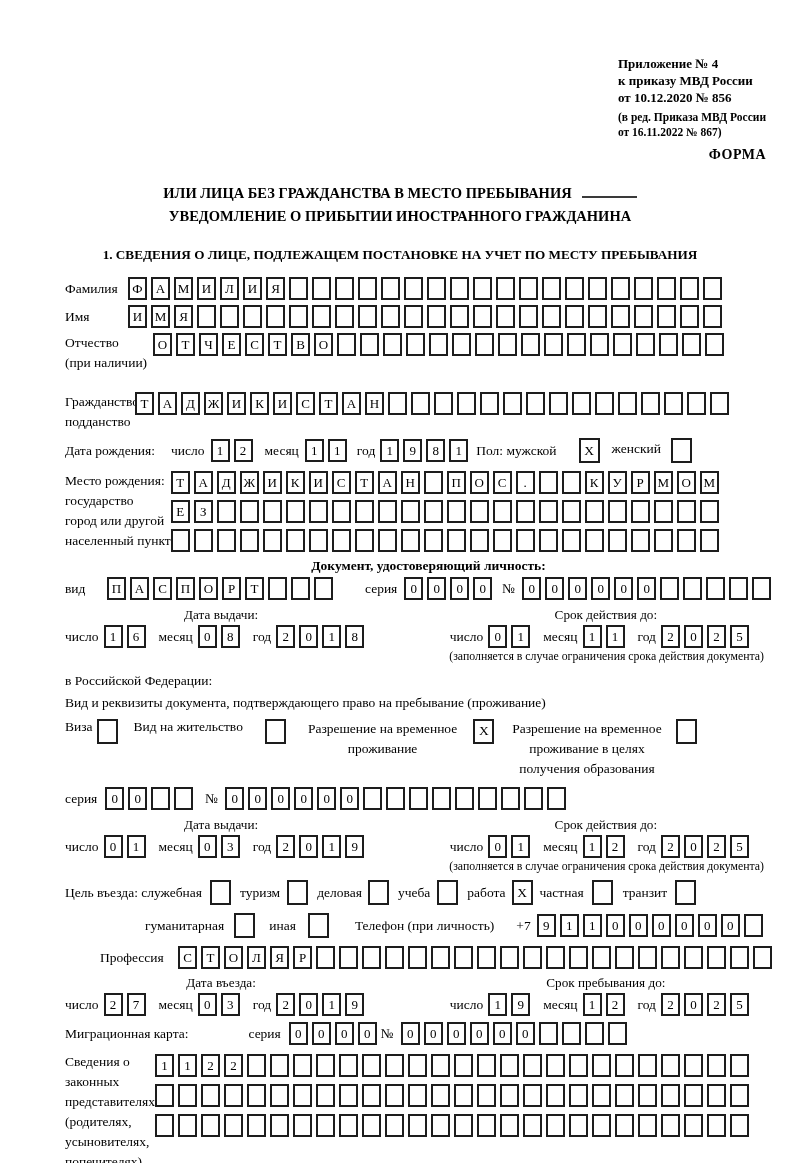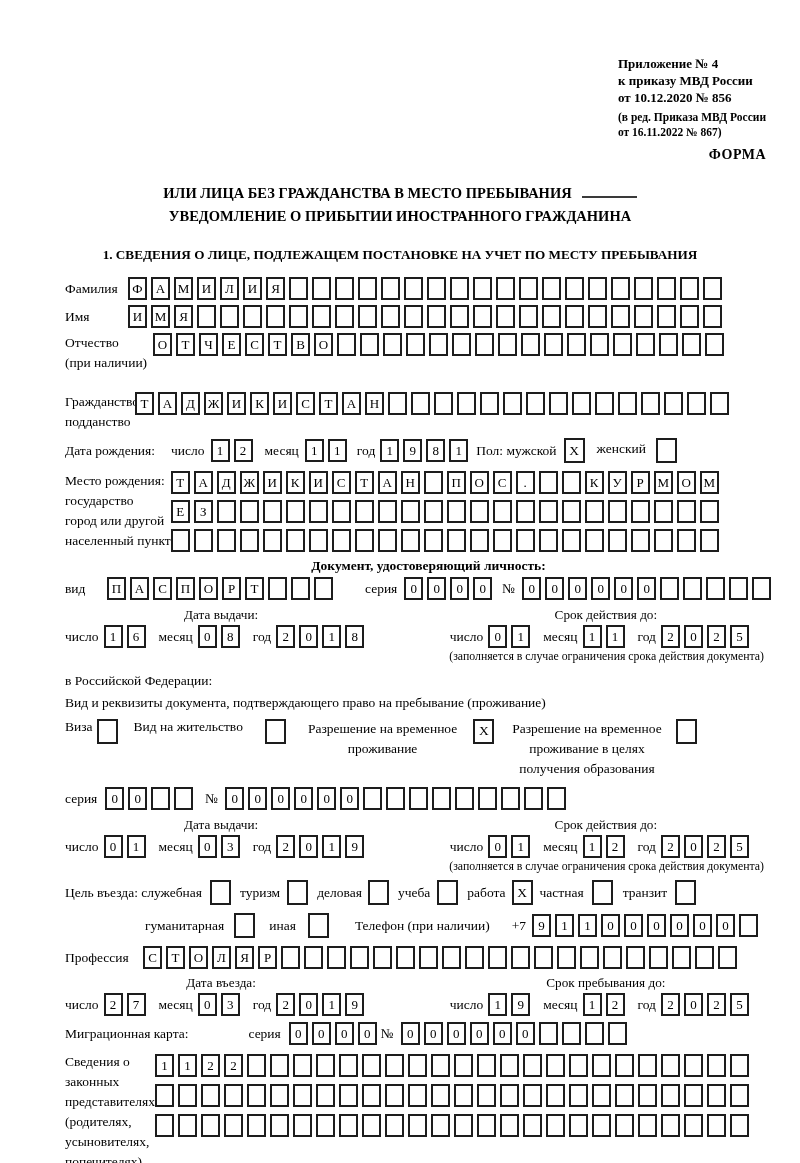--- a/index.html
+++ b/index.html
@@ -211,21 +211,21 @@
           <span class="cell">1</span>
           <span class="cell">1</span>
         </span>
       <span class="lbl" style="margin-right:5px;">год</span>
       <span class="cells" style="margin-right:4px;">
           <span class="cell">1</span>
           <span class="cell">9</span>
           <span class="cell">8</span>
           <span class="cell">1</span>
         </span>
-      <span class="lbl" style="margin-right:7px;">Пол: мужской</span>
+      <span class="lbl" style="margin-right:22px;">Пол: мужской</span>
       <span class="cbox">X</span>
       <span class="lbl" style="margin:0 10px 4px 12px;">женский</span>
       <span class="cbox"></span>
     </div>
 
     <div class="row-top" style="margin-bottom:2px;">
       <span class="lbl lab2" style="width:140px;">
         <span>Место рождения:</span><br>
         <span>государство</span><br>
         <span>город или другой</span><br>
@@ -511,37 +511,37 @@
       <span class="cbox" style="margin-left:8px;"></span>
       <span class="lbl" style="margin-left:10px;">транзит</span>
       <span class="cbox" style="margin-left:8px;"></span>
     </div>
 
     <div class="row" style="margin-bottom:8px; padding-left:80px;">
       <span class="lbl">гуманитарная</span>
       <span class="cbox" style="margin-left:10px;"></span>
       <span class="lbl" style="margin-left:14px;">иная</span>
       <span class="cbox" style="margin-left:12px;"></span>
-      <span class="lbl" style="margin-left:26px;">Телефон (при наличии)</span>
+      <span class="lbl" style="margin-left:26px;">Телефон (при личность)</span>
       <span class="lbl" style="margin-left:22px; margin-right:6px;">+7</span>
       <span class="cells">
           <span class="cell">9</span>
           <span class="cell">1</span>
           <span class="cell">1</span>
           <span class="cell">0</span>
           <span class="cell">0</span>
           <span class="cell">0</span>
           <span class="cell">0</span>
           <span class="cell">0</span>
           <span class="cell">0</span>
           <span class="cell"></span>
         </span>
     </div>
 
-    <div class="row" style="margin-bottom:6px;">
+    <div class="row" style="margin-bottom:6px;margin-left:35px;">
       <span class="lbl" style="width:78px;">Профессия</span>
       <span class="cells">
           <span class="cell">С</span>
           <span class="cell">Т</span>
           <span class="cell">О</span>
           <span class="cell">Л</span>
           <span class="cell">Я</span>
           <span class="cell">Р</span>
           <span class="cell"></span>
           <span class="cell"></span>

